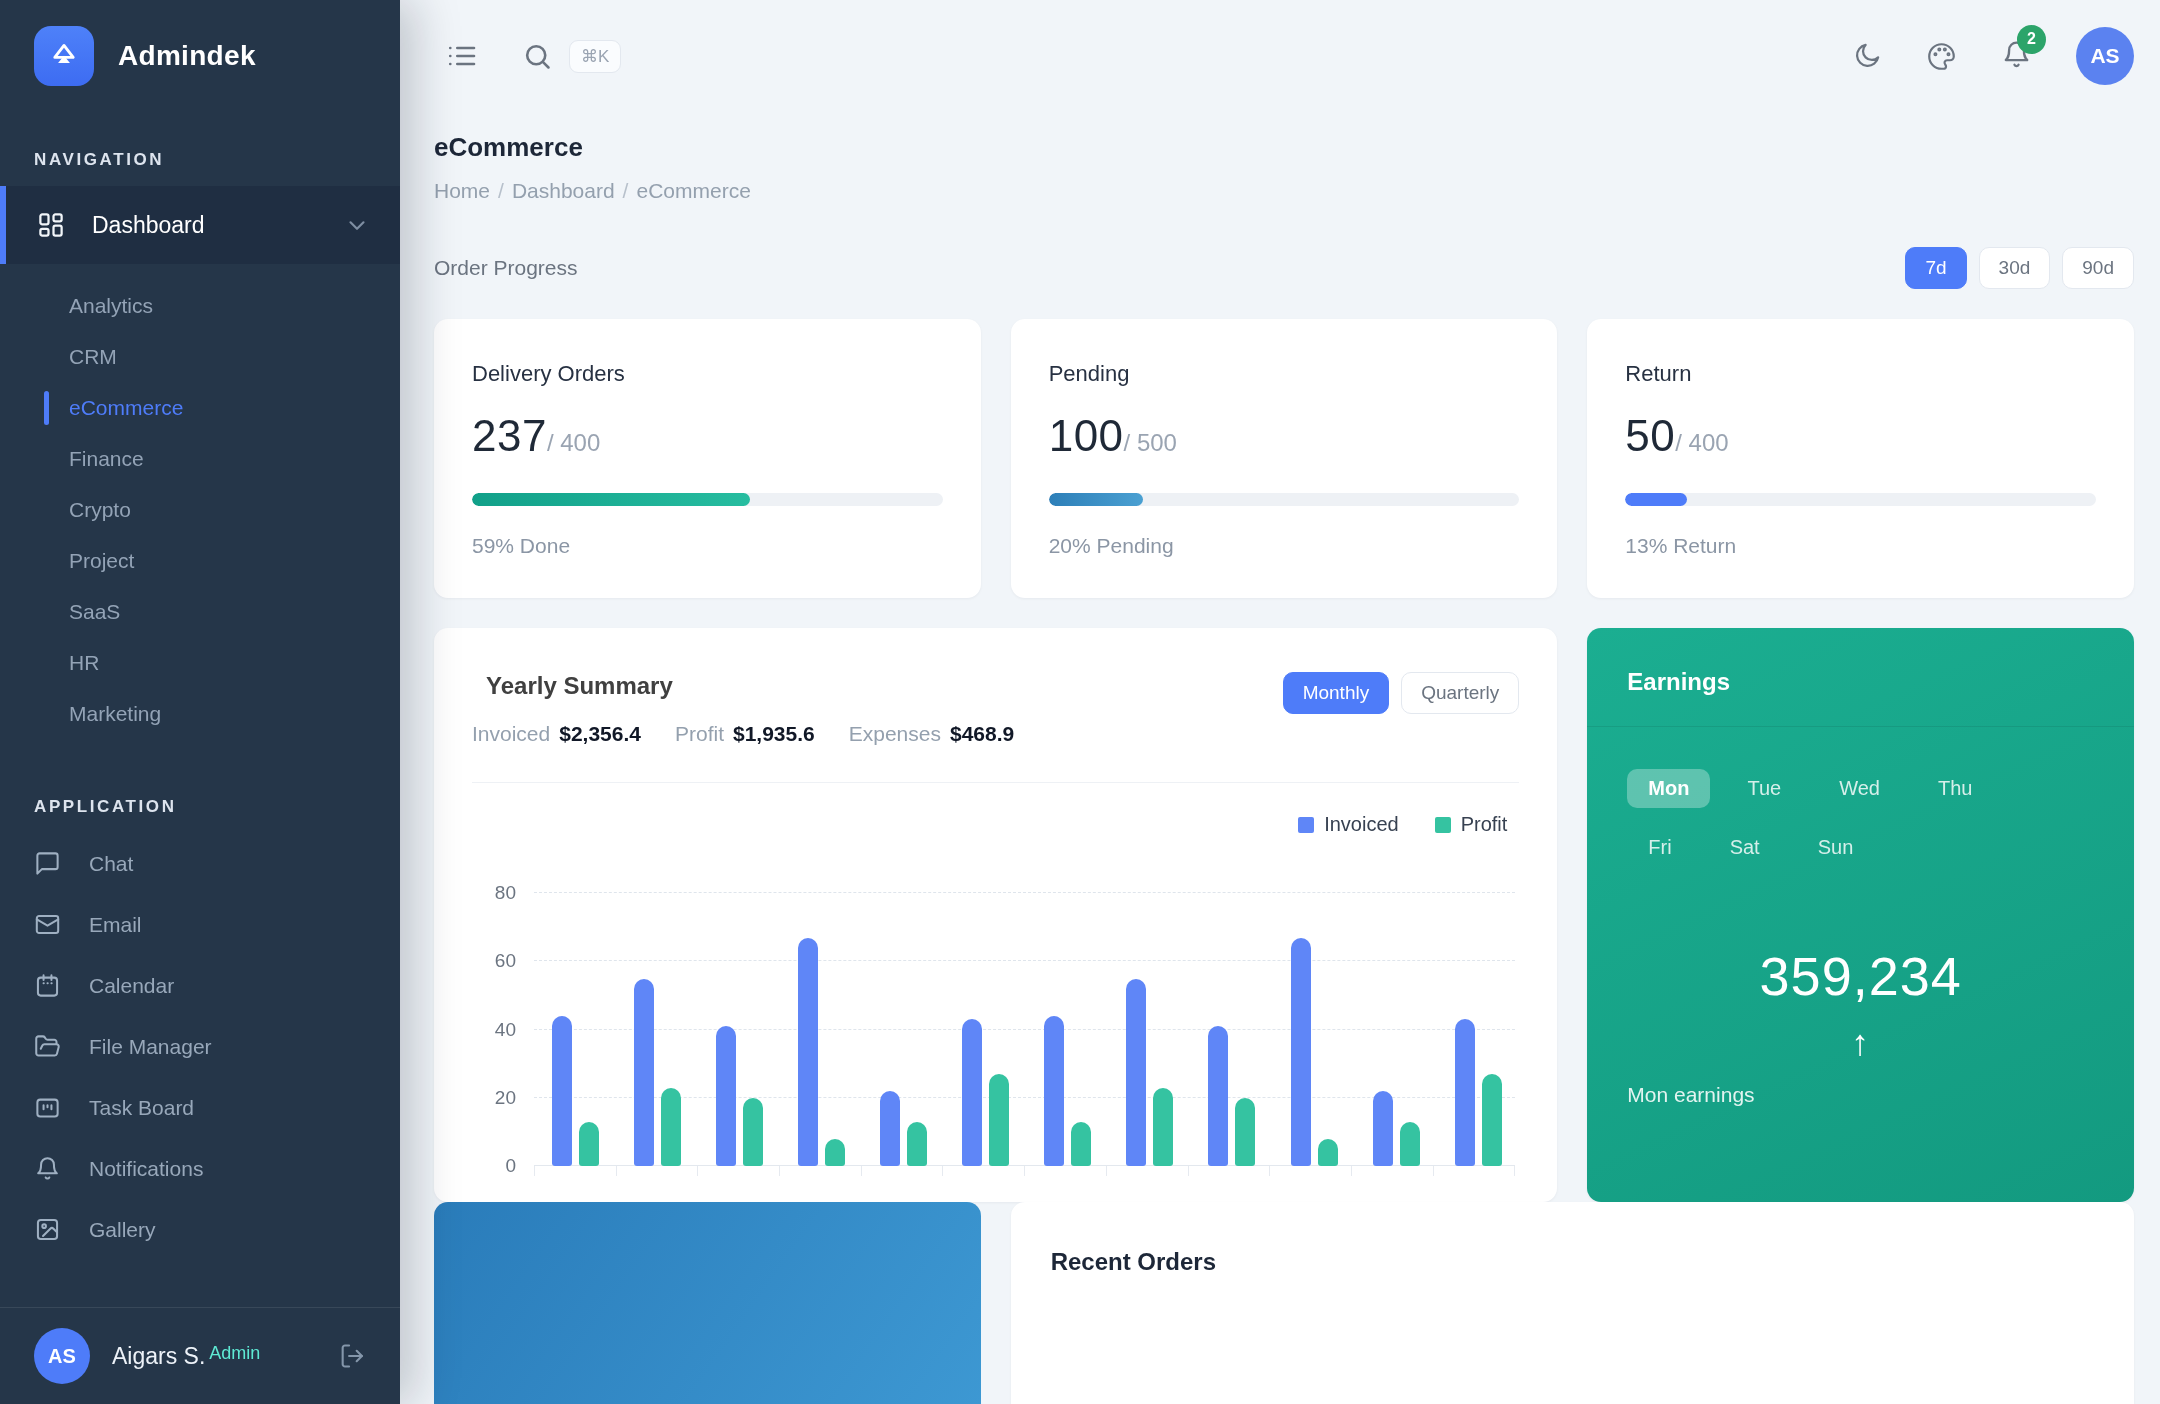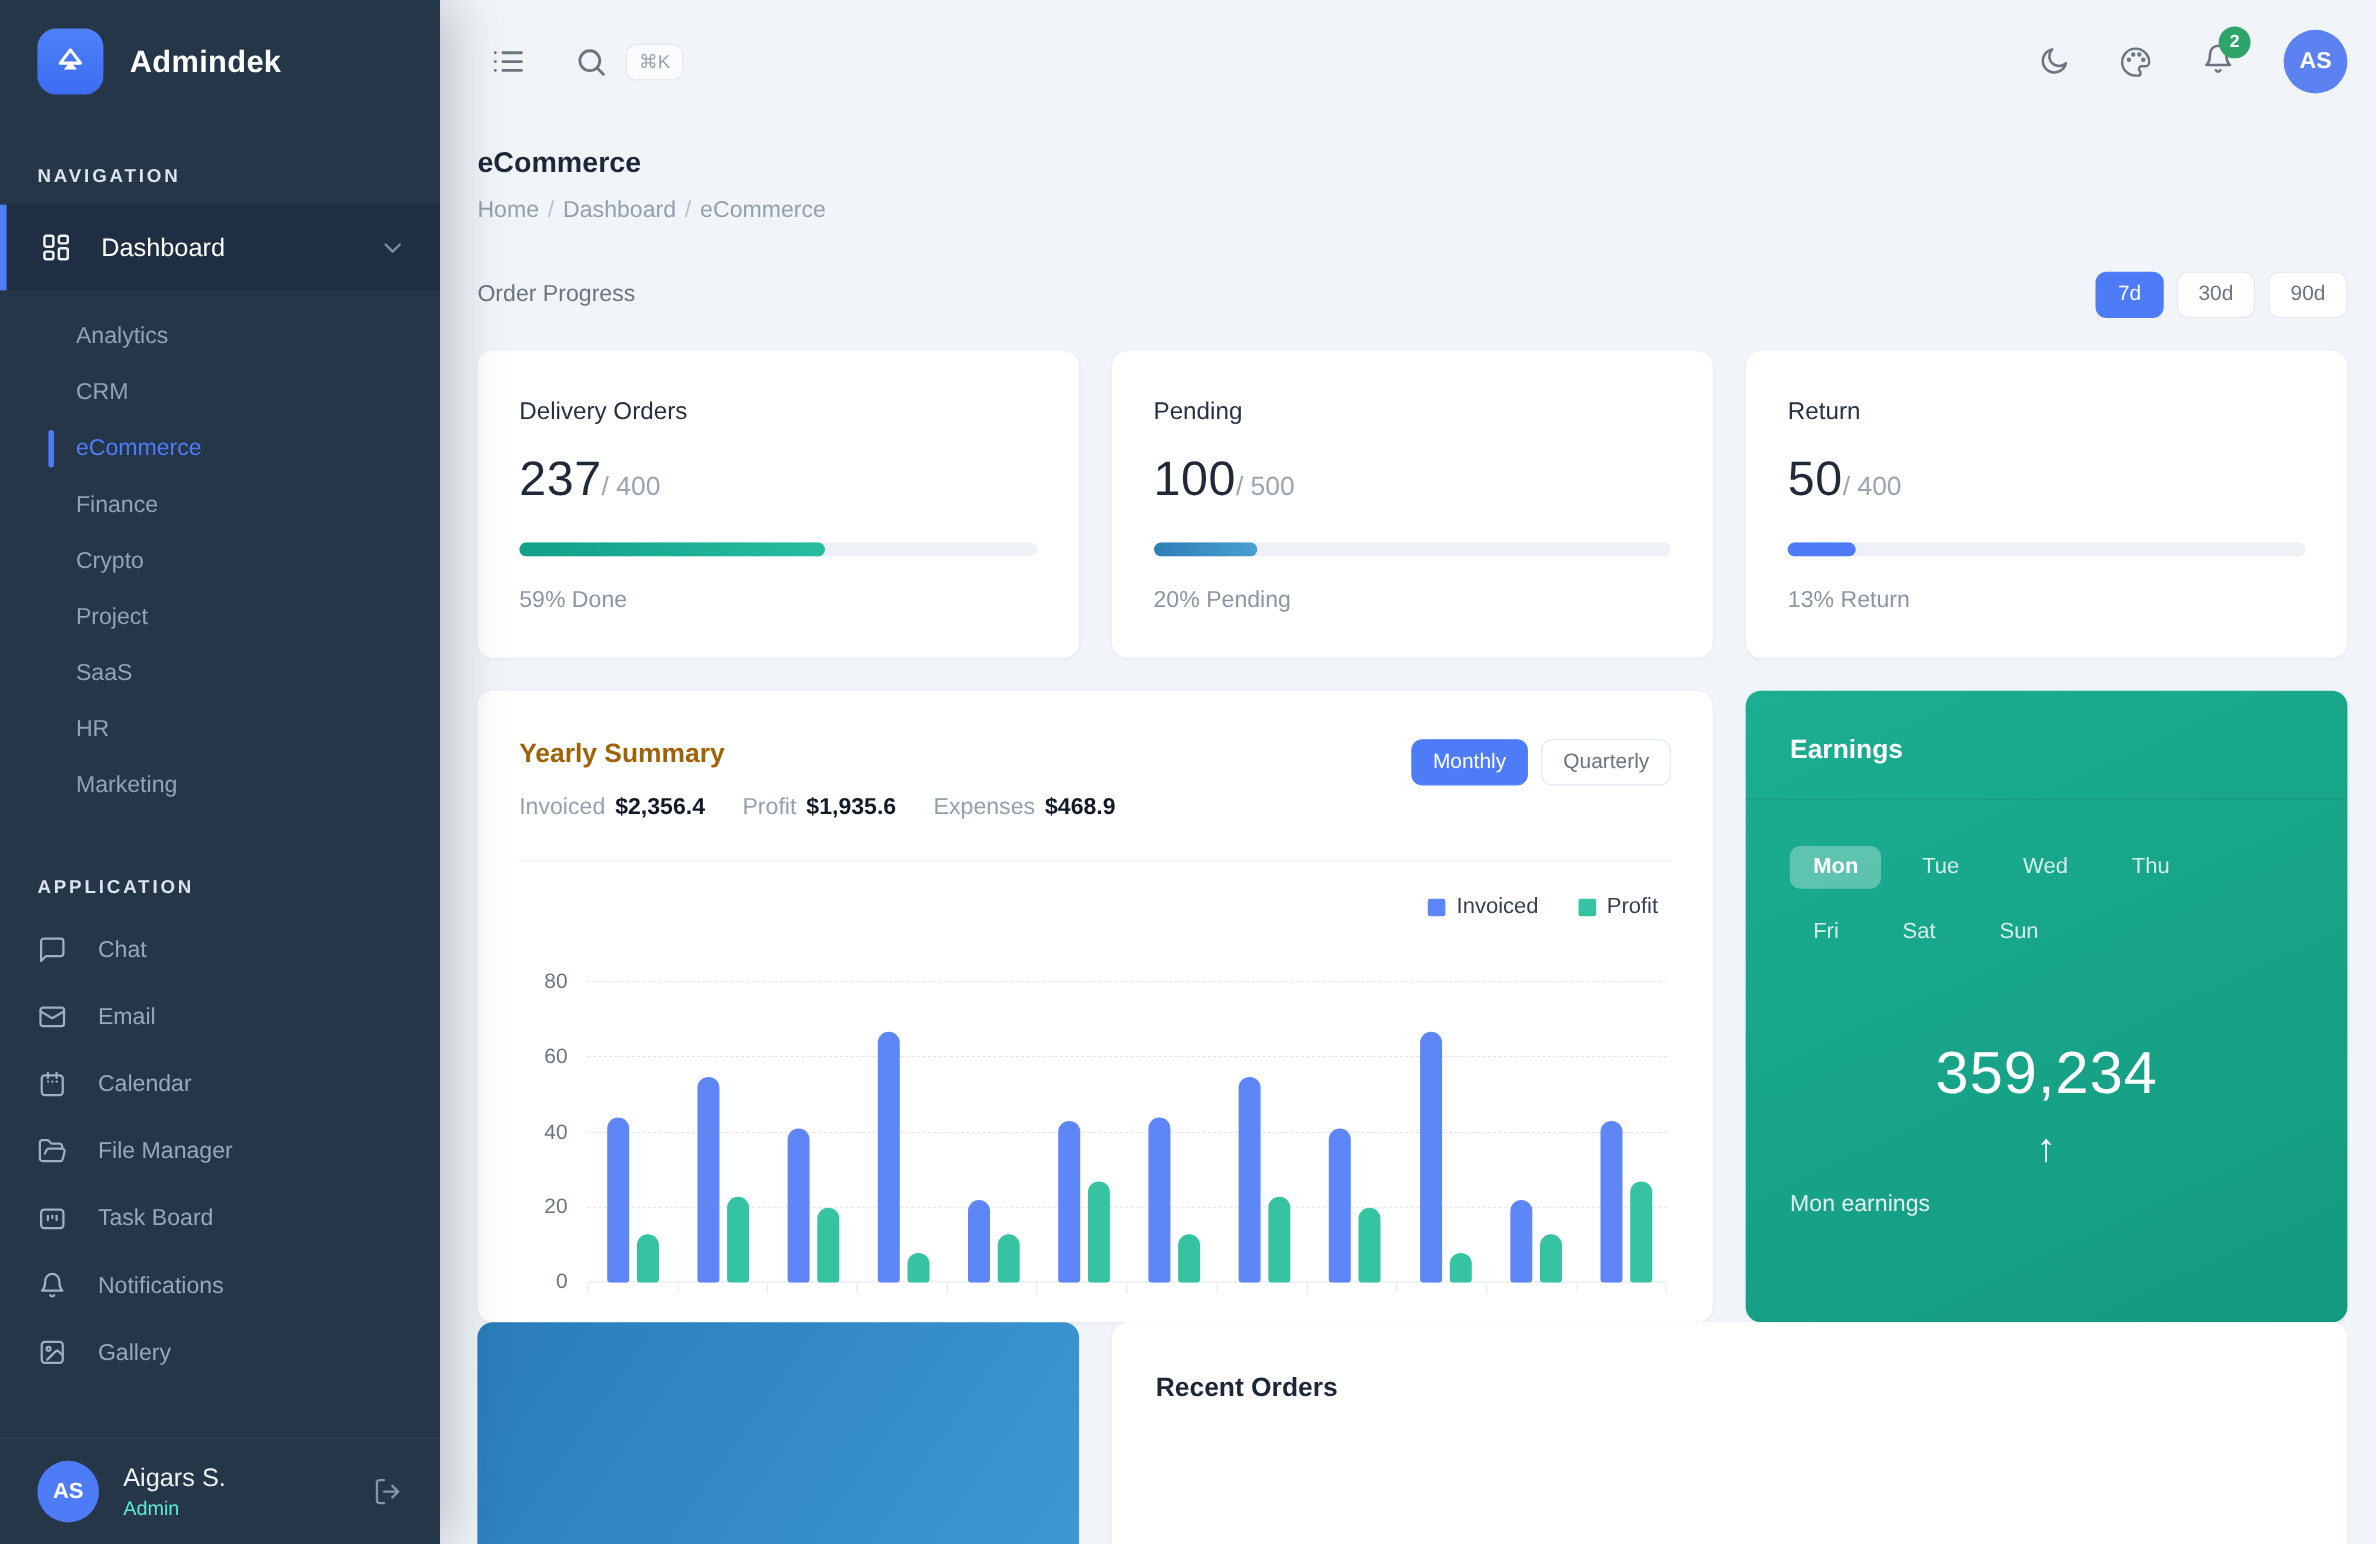--- a/index.html
+++ b/index.html
@@ -60,21 +60,21 @@
   .app-item .icon { color:#9fb0c2; width:27px; height:27px; }
   .sidebar-footer {
     margin-top:auto; border-top:1px solid rgba(255,255,255,.09);
     padding:20px 34px; display:flex; align-items:center; gap:22px;
   }
   .avatar {
     border-radius:50%; background:#4e7cf9; color:#fff;
     display:flex; align-items:center; justify-content:center; font-weight:700;
   }
   .sidebar-footer .avatar { width:56px; height:56px; font-size:20px; }
-  .user-meta { display:flex; flex-direction:column; gap:4px; }
+  .user-meta { display:flex; flex-direction:row; gap:4px; }
   .user-name { font-size:23px; color:#edf2f8; }
   .user-role { font-size:18px; color:#5eead4; }
   .logout { margin-left:auto; color:#8496aa; cursor:pointer; }
 
   
   .main { flex:1; display:flex; flex-direction:column; min-width:0; }
   .topbar { height:112px; flex:none; display:flex; align-items:center; padding:0 26px 0 46px; }
   .tb-icon { color:#6b7480; cursor:pointer; }
   .search-group { display:flex; align-items:center; gap:16px; margin-left:44px; }
   .kbd {
@@ -121,21 +121,21 @@
   .track { margin-top:32px; height:13px; border-radius:999px; background:#eef1f5; overflow:hidden; }
   .fill { height:100%; border-radius:999px; }
   .fill.teal  { background:linear-gradient(90deg,#11a089,#27bda0); }
   .fill.steel { background:linear-gradient(90deg,#2d7fb8,#4aa0d2); }
   .fill.blue  { background:#4e7cf9; }
   .stat-caption { margin-top:28px; font-size:21px; color:#8b96a5; }
 
   
   .yearly-card { padding:44px 38px 36px; display:flex; flex-direction:column; }
   .yearly-head { display:flex; align-items:flex-start; justify-content:space-between; }
-  .yearly-title { font-size:24px; font-weight:700; color:#a16207; }
+  .yearly-title { font-size:24px; font-weight:700; color:#404040;margin-left:14px; }
   .yearly-stats { margin-top:22px; display:flex; gap:34px; font-size:21px; }
   .ys-label { color:#94a0ae; margin-right:9px; }
   .ys-value { color:#111827; font-weight:700; }
   .toggle-group { display:flex; gap:12px; }
   .chart-wrap { margin-top:36px; border-top:1px solid #eef1f5; padding-top:26px; }
   .legend { display:flex; justify-content:flex-end; gap:36px; margin:4px 12px 30px 0; }
   .legend-item { display:flex; align-items:center; gap:10px; font-size:20px; color:#374151; }
   .swatch { width:16px; height:16px; border-radius:2px; }
   .chart-body { display:flex; }
   .y-axis { width:62px; position:relative; height:300px; flex:none; }

